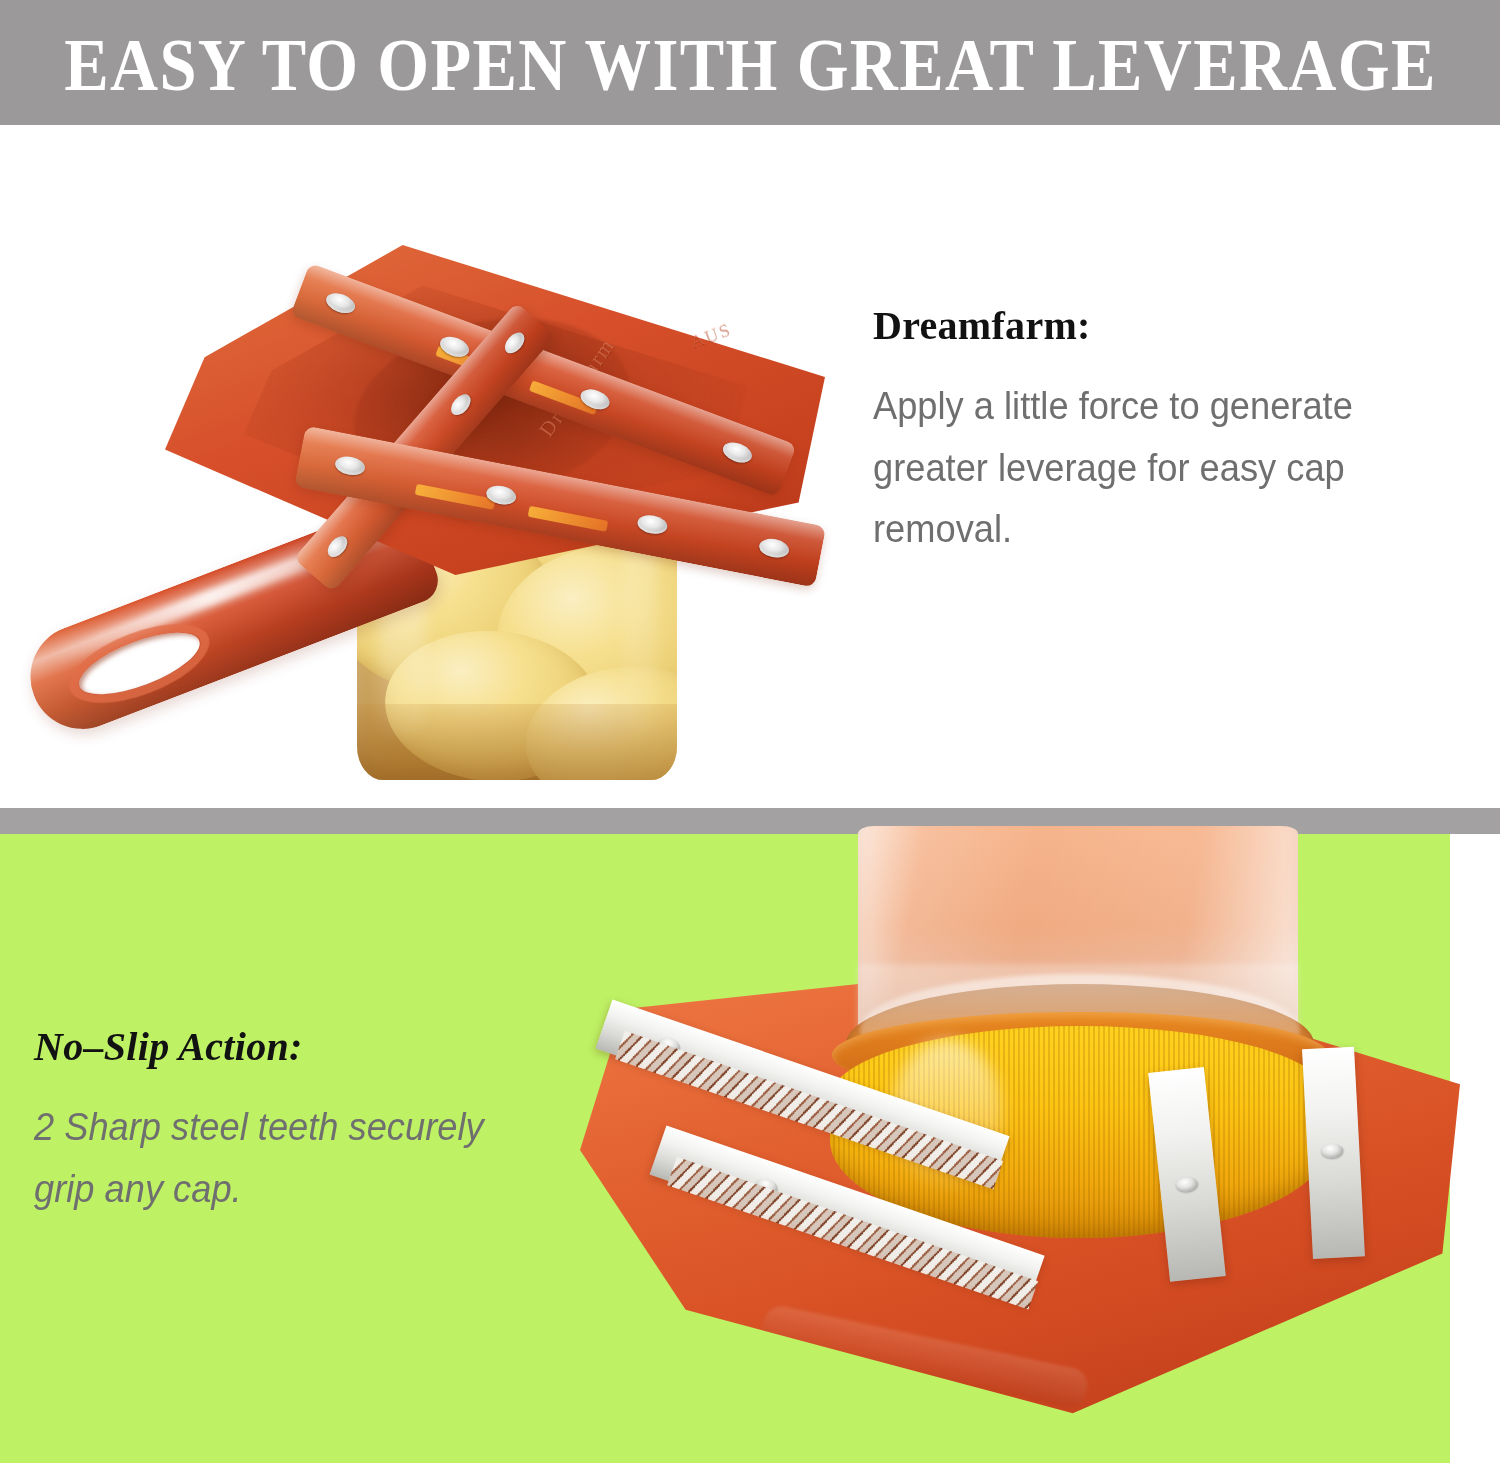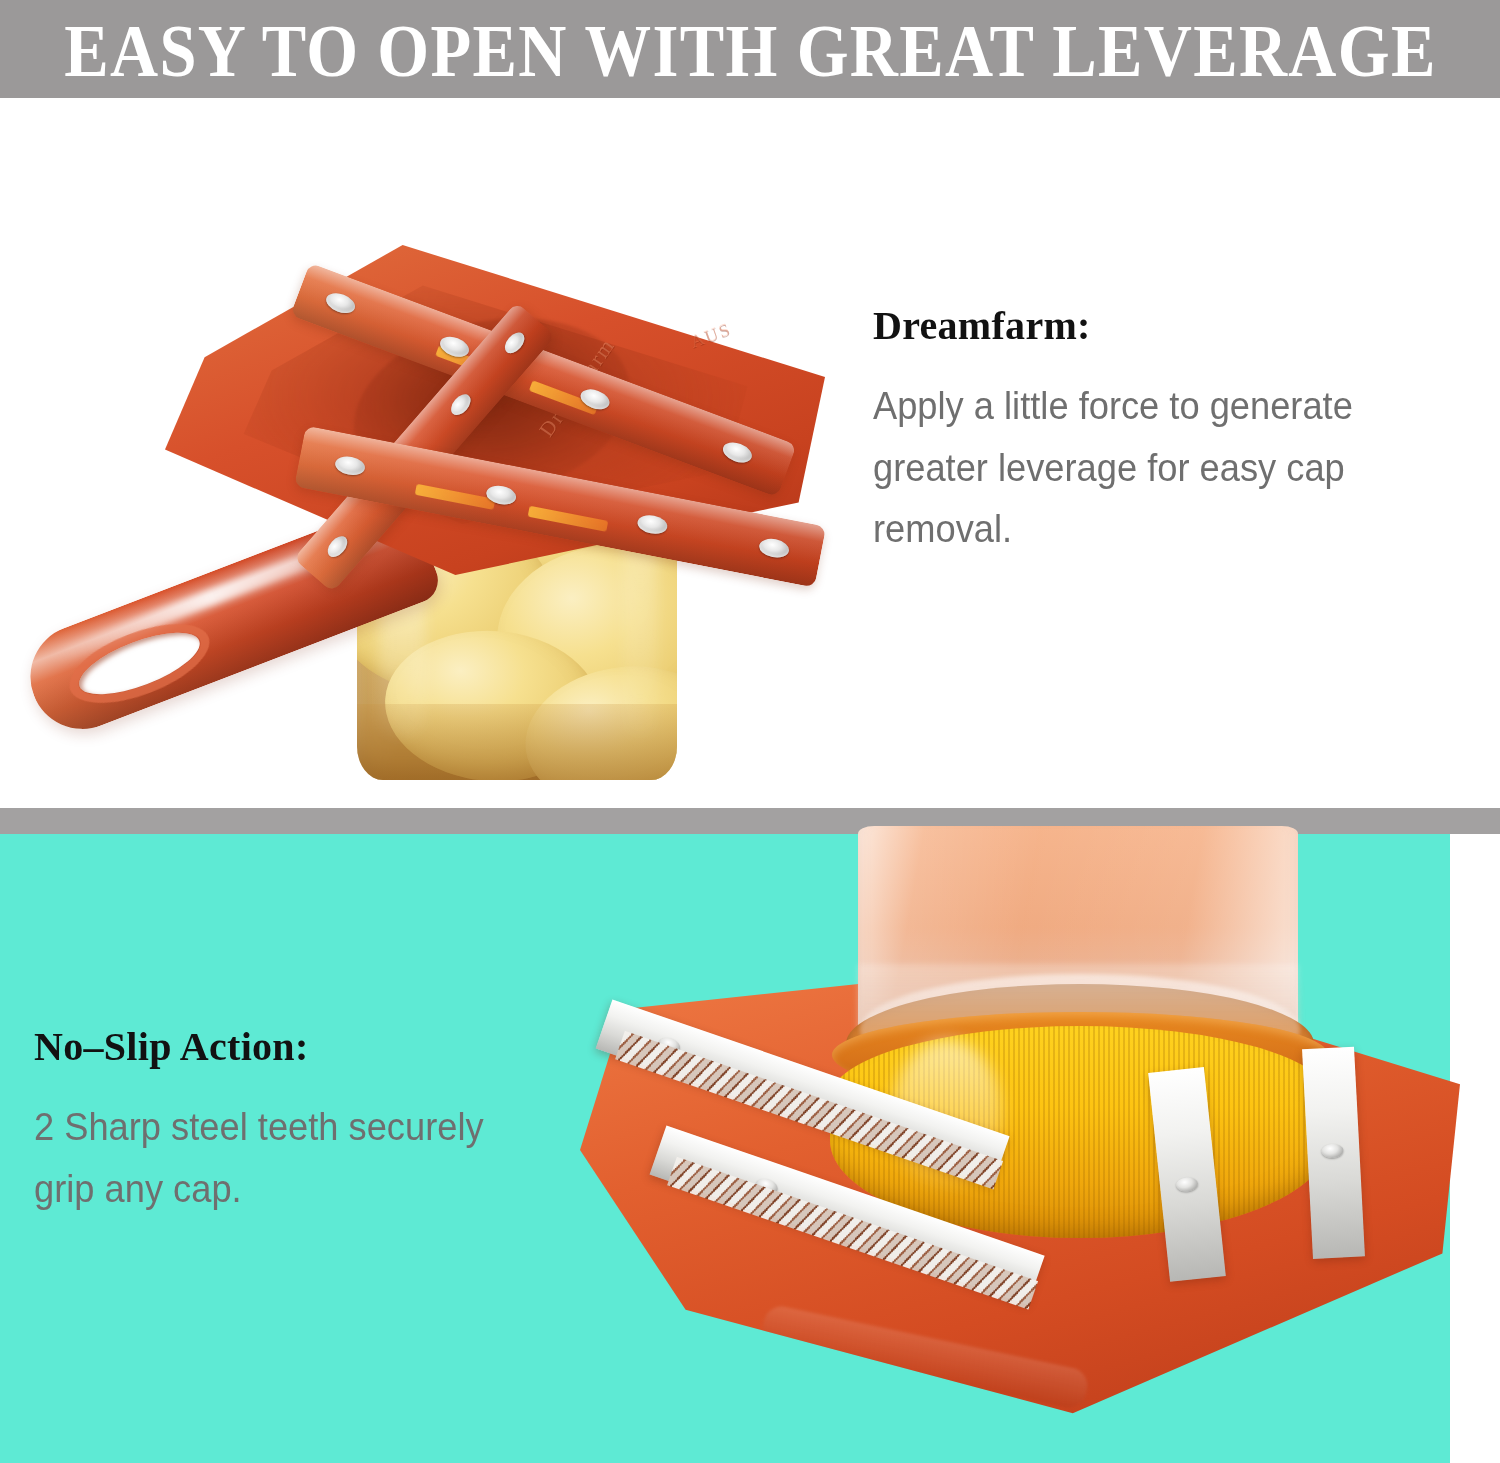--- a/index.html
+++ b/index.html
@@ -13,21 +13,21 @@
     font-family: "Liberation Sans", sans-serif;
     overflow: hidden;
     position: relative;
   }
 
   
   .header-band {
     position: absolute;
     left: 0; top: 0;
     width: 1500px;
-    height: 98px;
+    height: 125px;
     background: #9b9999;
     display: flex;
     align-items: center;
     justify-content: center;
   }
   .header-title {
     font-family: "Liberation Serif", serif;
     font-weight: bold;
     color: #ffffff;
     font-size: 74px;
@@ -81,21 +81,22 @@
     height: 26px;
     background: #a3a1a1;
   }
 
   
   .panel-two {
     position: absolute;
     left: 0; top: 834px;
     width: 1450px;
     height: 629px;
-    background: #5eead4;
+    background: #bef264;
+    font-style: italic;
   }
   .panel-two-copy {
     position: absolute;
     left: 34px;
     top: 192px;
     width: 560px;
   }
 
   
   .photo-one {

